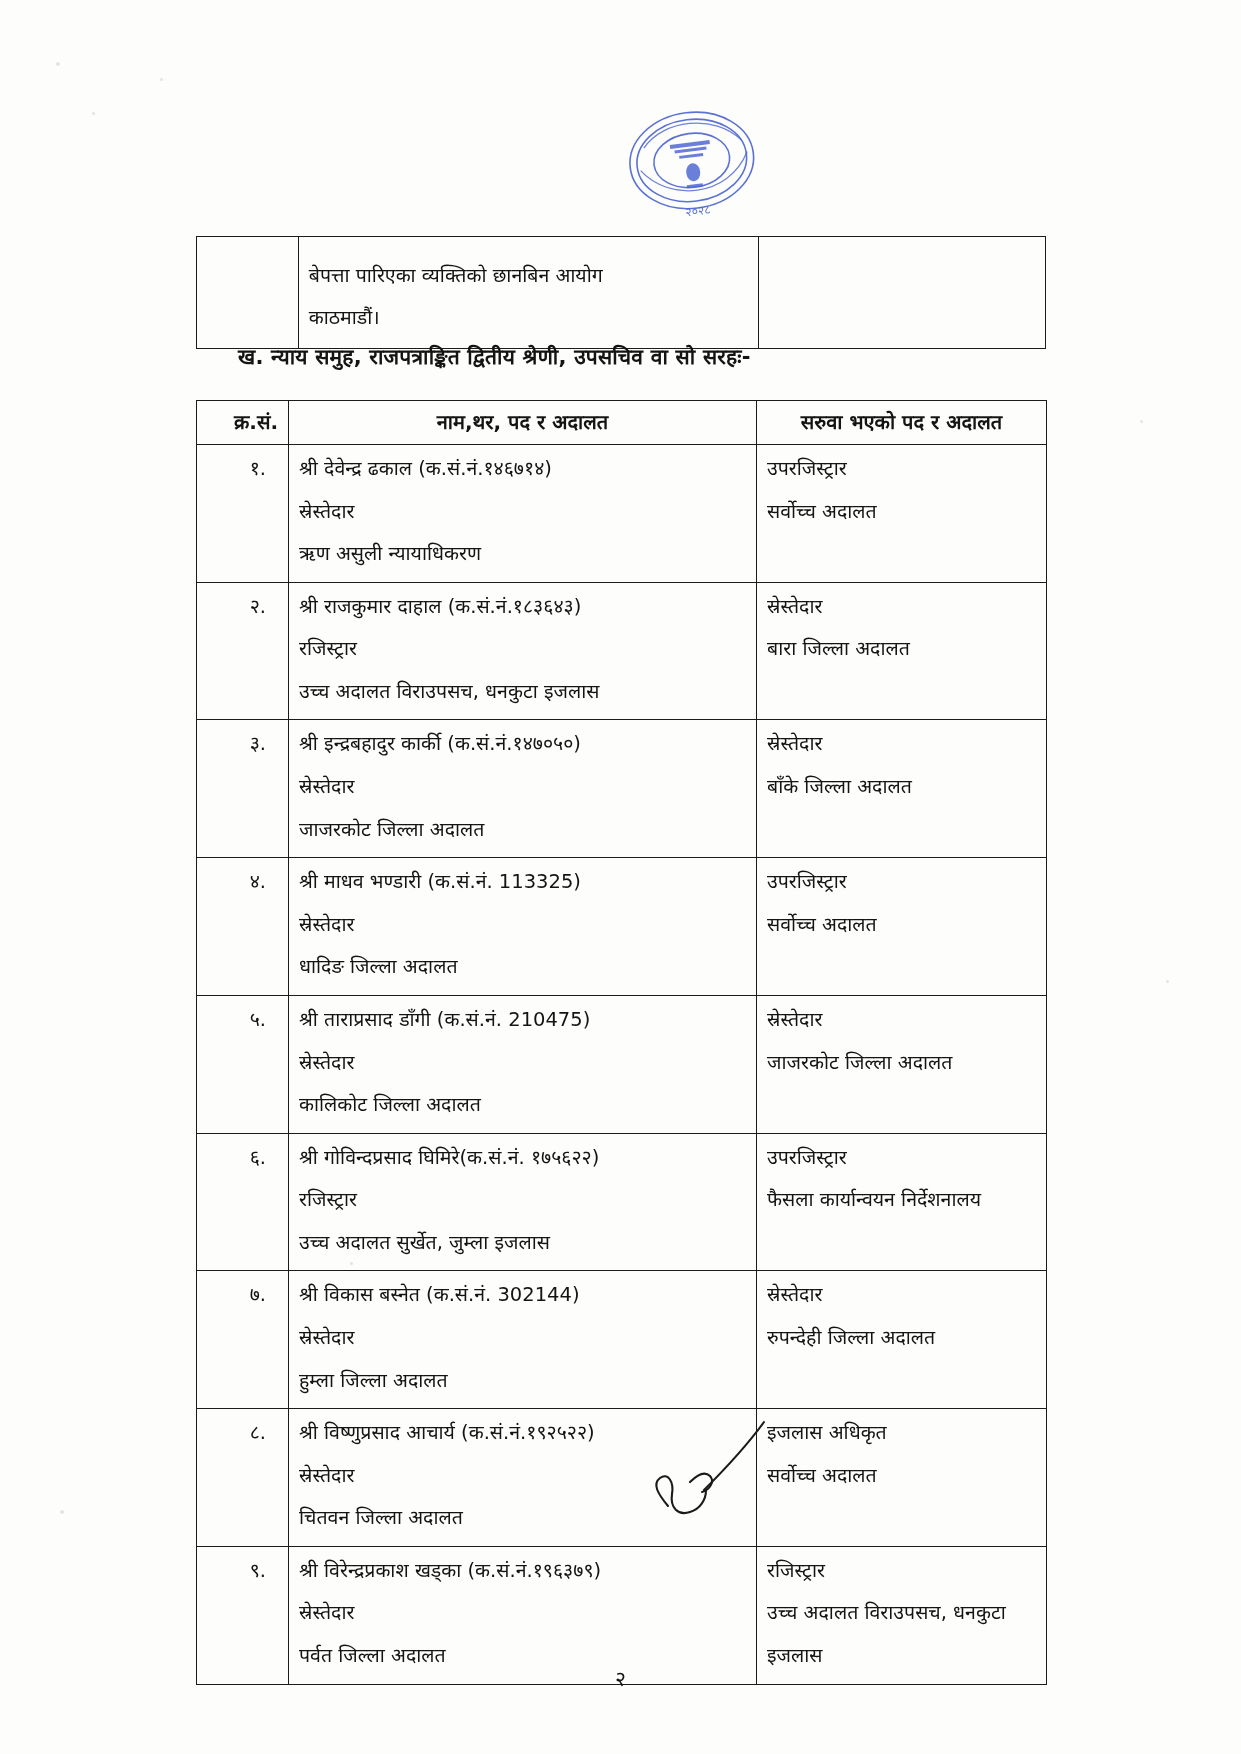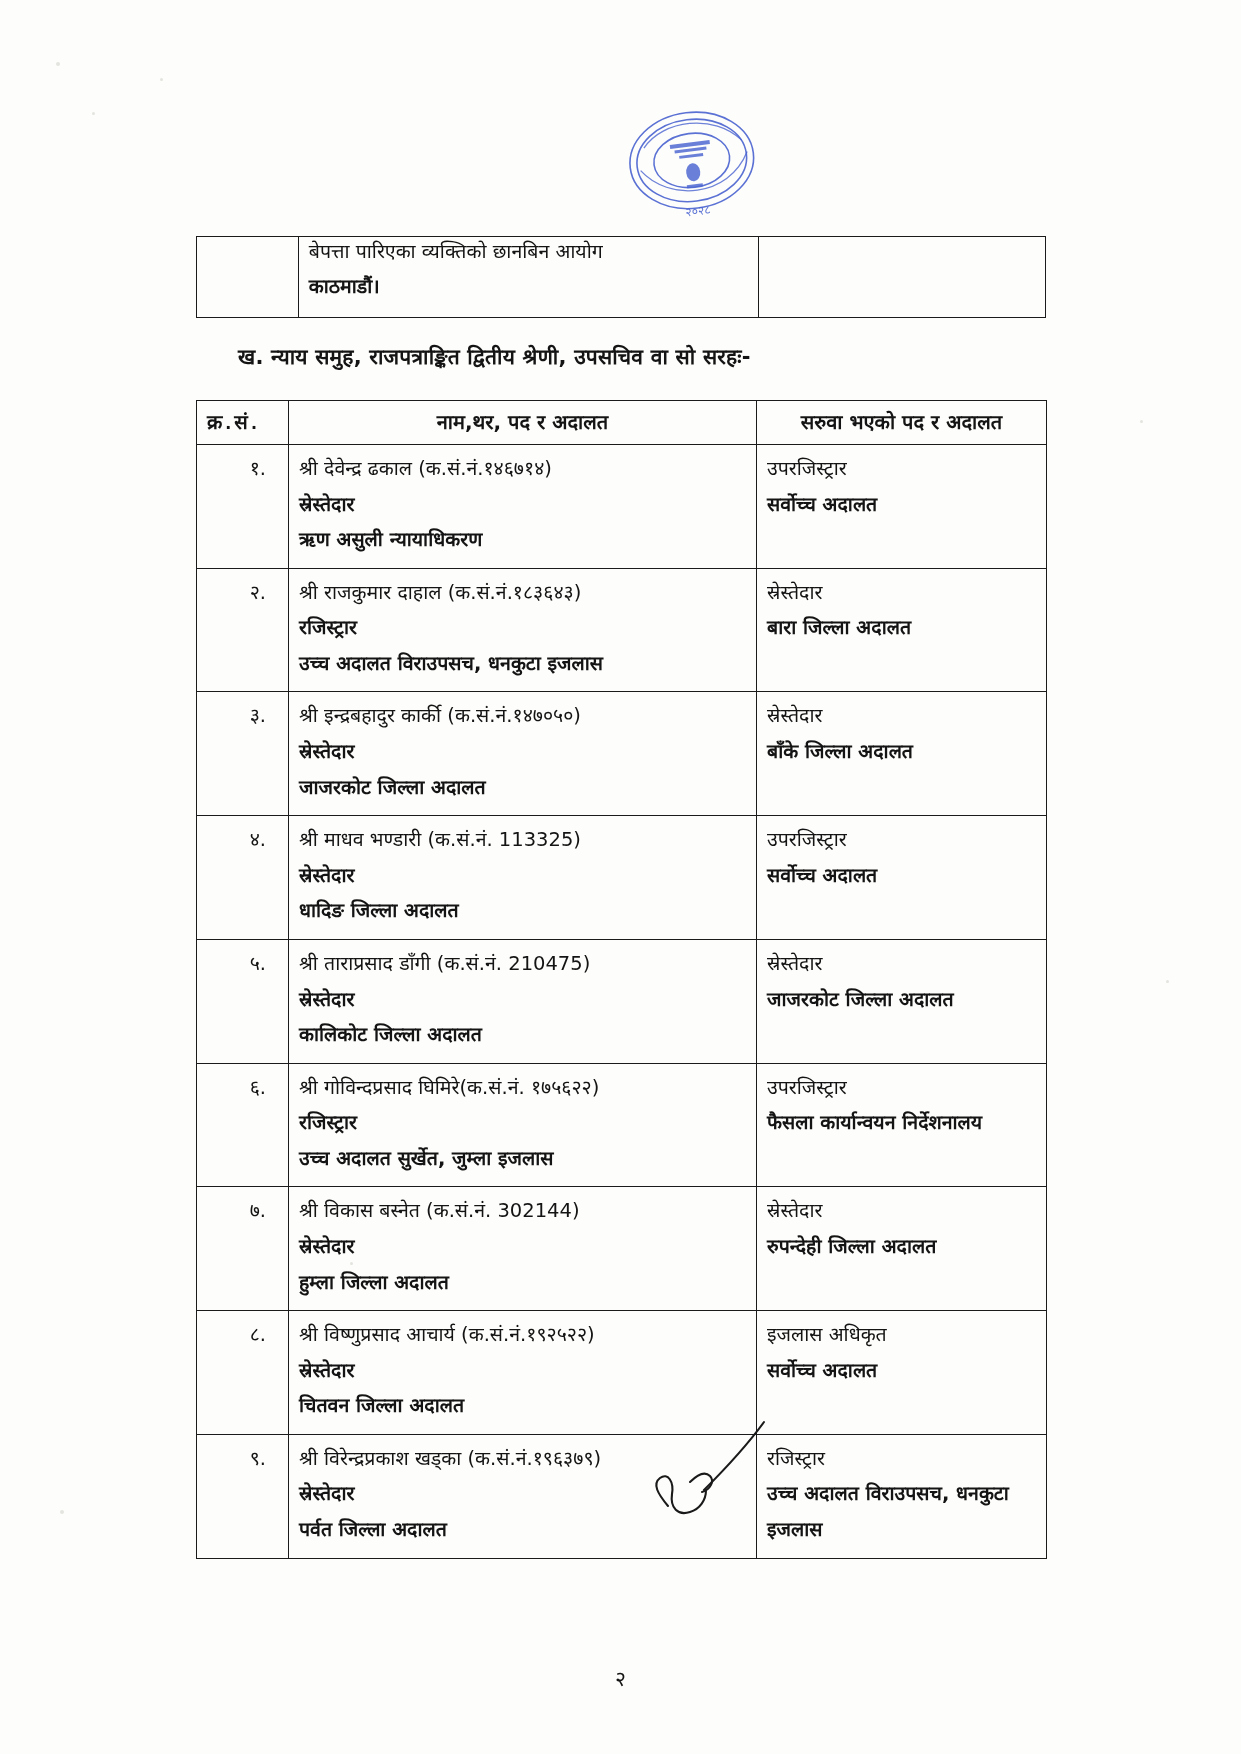--- a/index.html
+++ b/index.html
@@ -48,21 +48,21 @@
     position: absolute;
     left: 196px;
     top: 236px;
     width: 850px;
     border: 1.4px solid #1b1b1b;
     border-collapse: collapse;
   }
   .top-table td {
     border: 1.4px solid #1b1b1b;
     vertical-align: top;
-    padding: 0 10px 14px 10px;
+    padding: 24px 10px 14px 10px;
     font-size: 19.5px;
     line-height: 1.58;
   }
   .tt-c1 { width: 88px; }
   .tt-c2 { width: 472px; }
   .tt-c3 { width: 290px; }
 
   
   .section-heading {
     position: absolute;
@@ -93,36 +93,35 @@
   .col-post { width: 290px; }
 
   .main-table thead th {
     font-size: 20px;
     font-weight: 700;
     padding: 7px 10px 9px 10px;
     text-align: center;
     white-space: nowrap;
   }
   .main-table thead th.sn {
-    text-align: left;
-    font-family: Liberation Mono, monospace;
+    text-align: right;
   }
 
   .main-table tbody td {
     padding: 8px 10px 12px 10px;
     font-size: 19.5px;
     line-height: 1.62;
   }
   .cell-sn {
     text-align: right;
     padding-right: 22px !important;
     white-space: nowrap;
   }
   .ln { display: block; }
-  .ln + .ln { margin-top: 4px; font-weight: bold; }
+  .ln + .ln { margin-top: 11px; }
 
   
   .signature {
     position: absolute;
     left: 630px;
     top: 1420px;
     width: 170px;
     height: 130px;
     pointer-events: none;
   }

